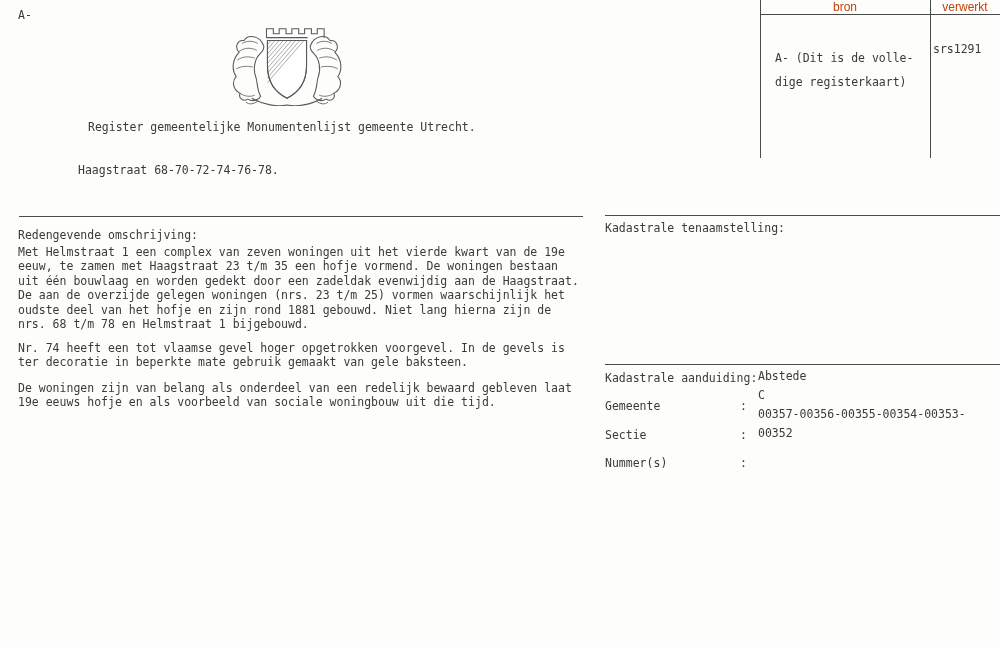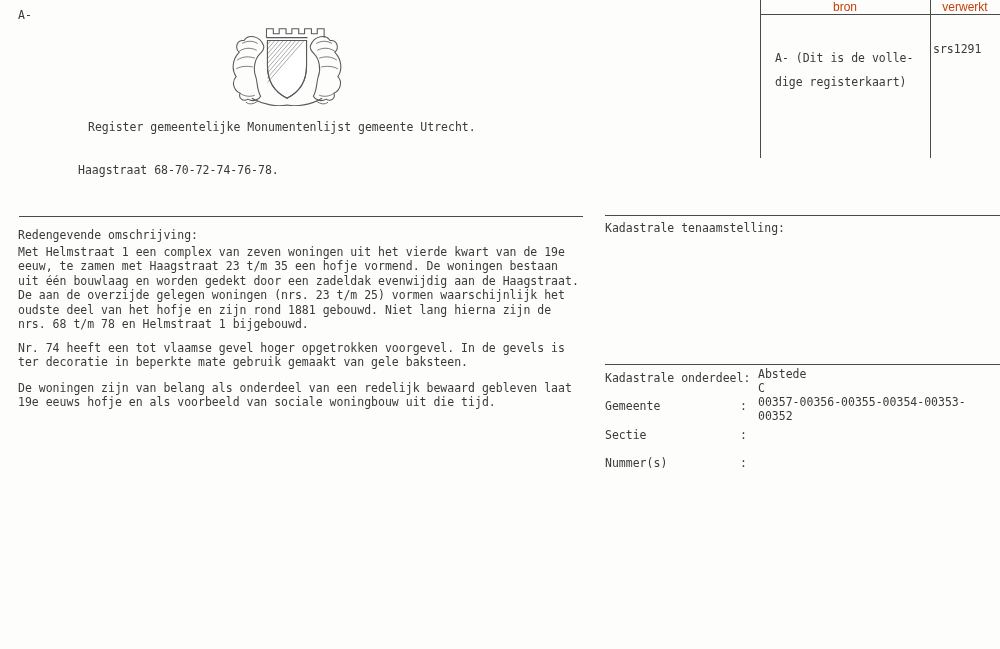--- a/index.html
+++ b/index.html
@@ -96,23 +96,23 @@
   <div class="printed center" style="left:760px;top:0;width:170px;line-height:14px;">bron</div>
   <div class="printed center" style="left:930px;top:0;width:70px;line-height:14px;">verwerkt</div>
   <div class="typed" style="left:775px;top:46px;line-height:24px;">A- (Dit is de volle-
 dige registerkaart)</div>
   <div class="typed" style="left:933px;top:42px;">srs1291</div>
 
   <div class="hrule" style="left:605px;top:215px;width:395px;"></div>
   <div class="typed tight" style="left:605px;top:222px;">Kadastrale tenaamstelling:</div>
 
   <div class="hrule" style="left:605px;top:364px;width:395px;"></div>
-  <div class="typed" style="left:605px;top:371px;">Kadastrale onderdeel:</div>
+  <div class="typed" style="left:605px;top:371px;">Kadastrale aanduiding:</div>
   <div class="typed" style="left:605px;top:385px;">
     <div class="kv-row"><span class="kv-label">Gemeente</span><span>:</span></div>
     <div class="kv-row"><span class="kv-label">Sectie</span><span>:</span></div>
     <div class="kv-row"><span class="kv-label">Nummer(s)</span><span>:</span></div>
   </div>
-  <div class="typed" style="left:758px;top:367px;line-height:14px;">Abstede
+  <div class="typed" style="left:758px;top:367px;line-height:19px;">Abstede
 C
 00357-00356-00355-00354-00353-00352</div>
 
 </div>
 
 </body></html>

